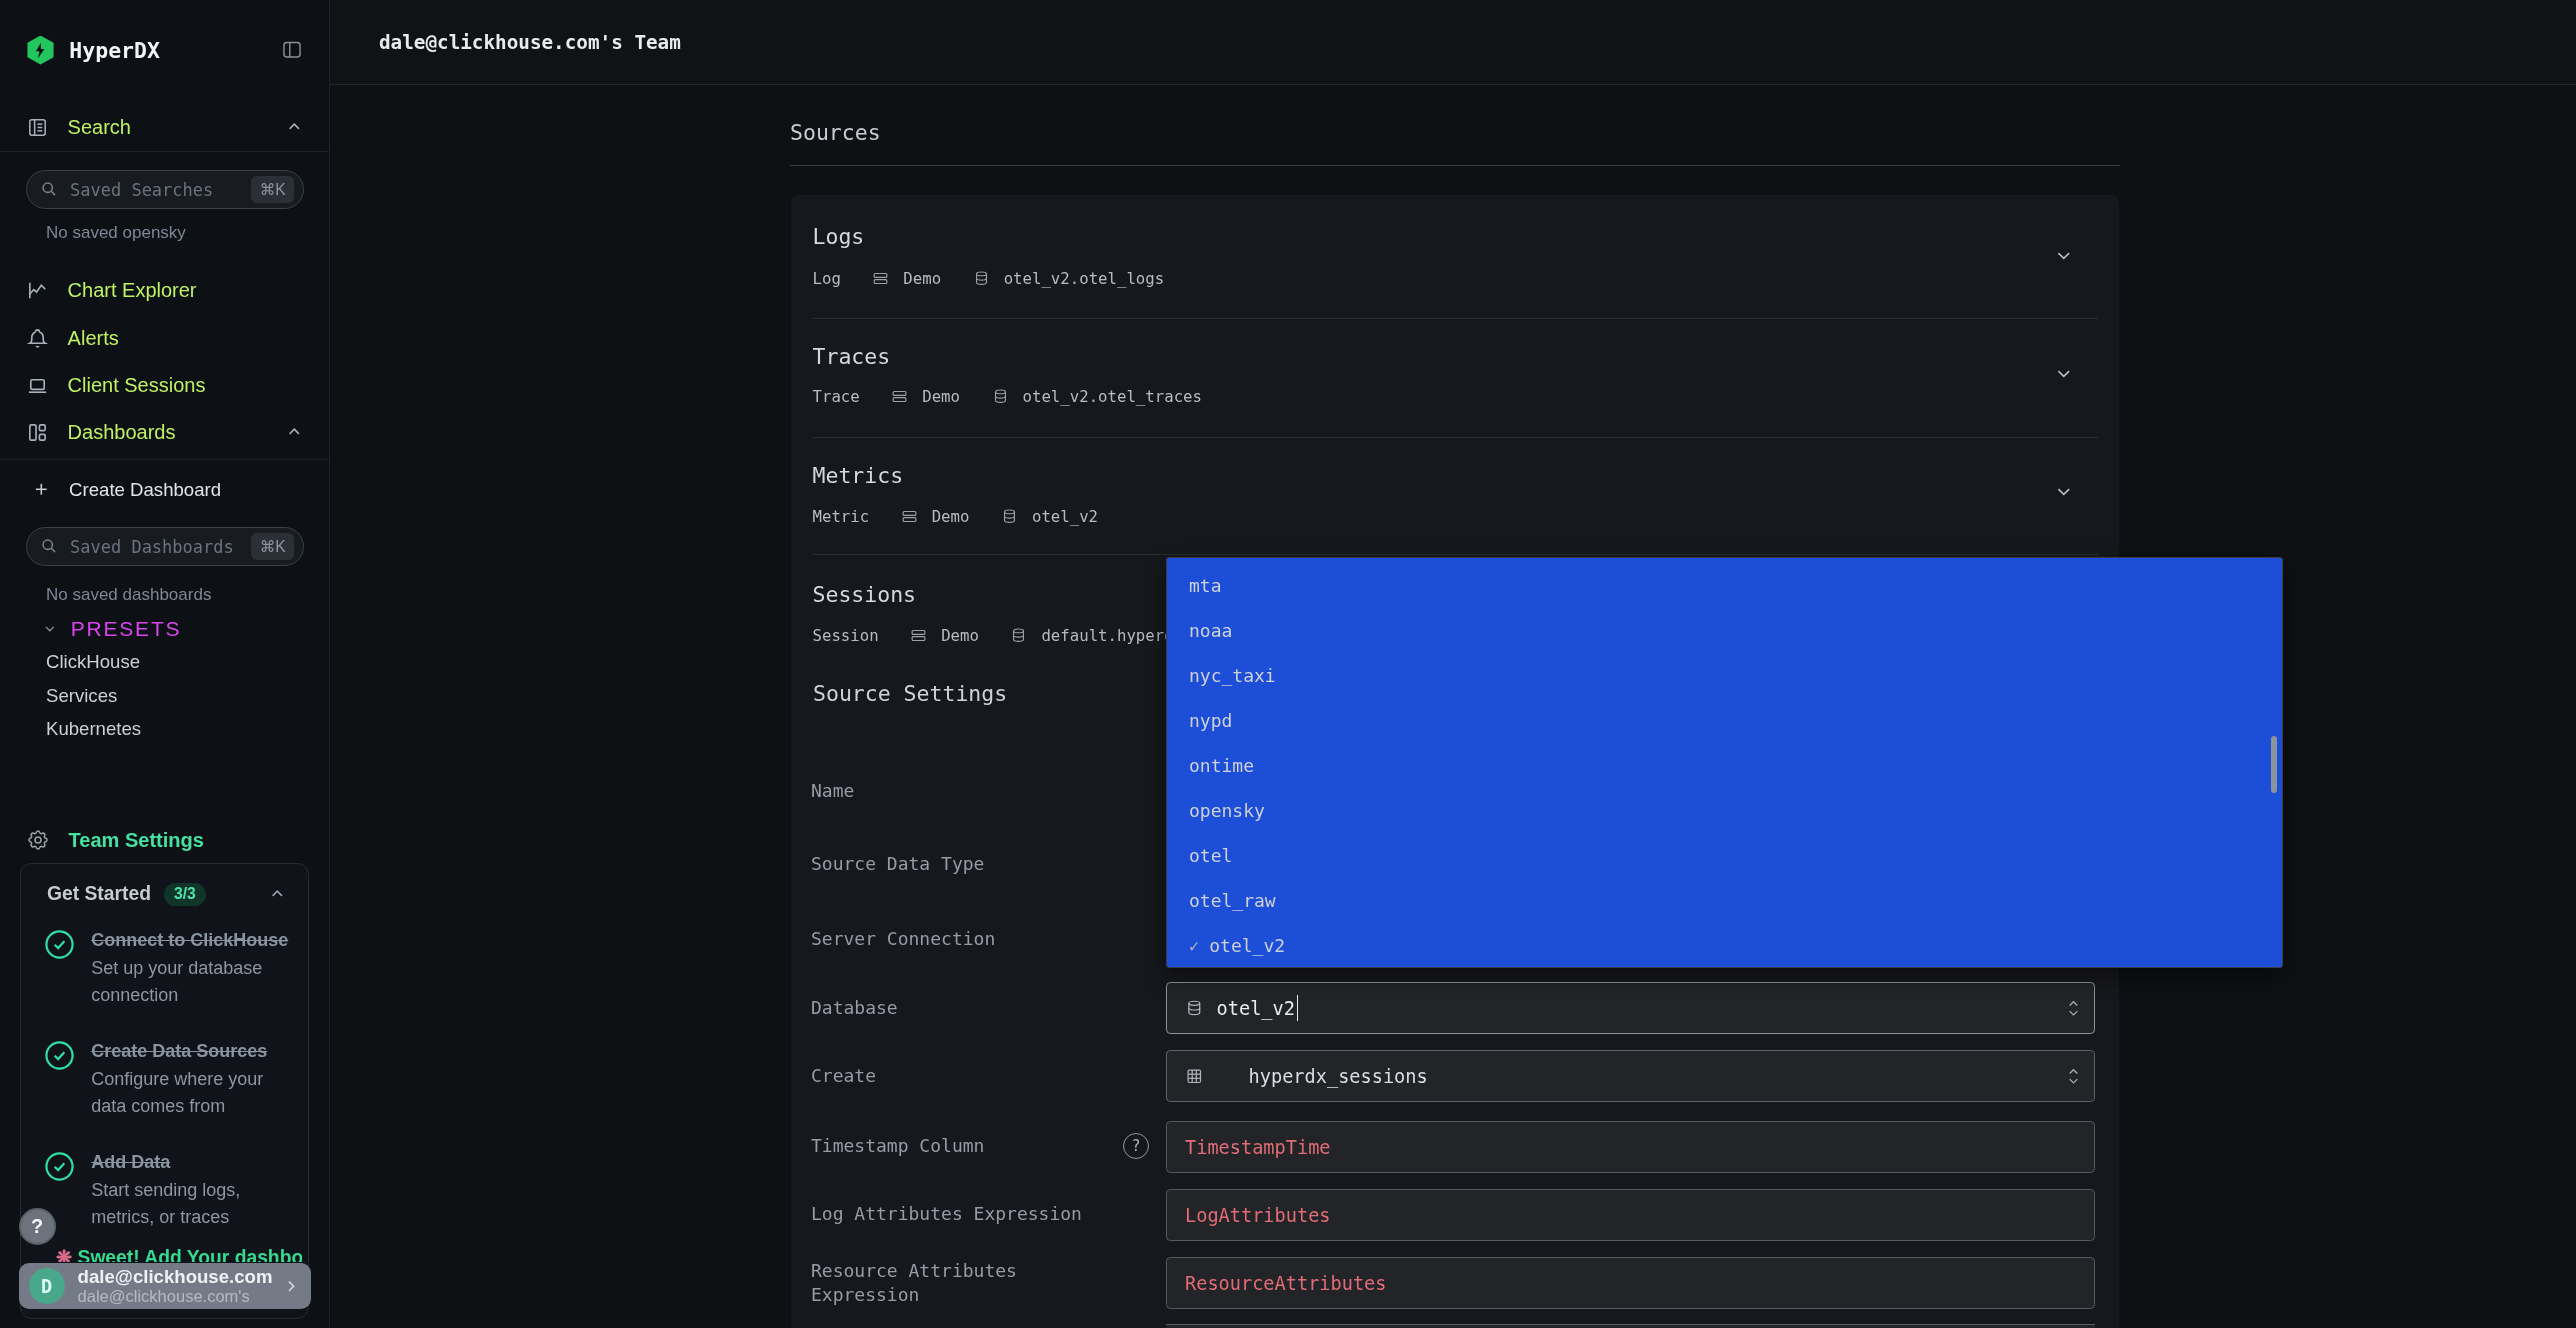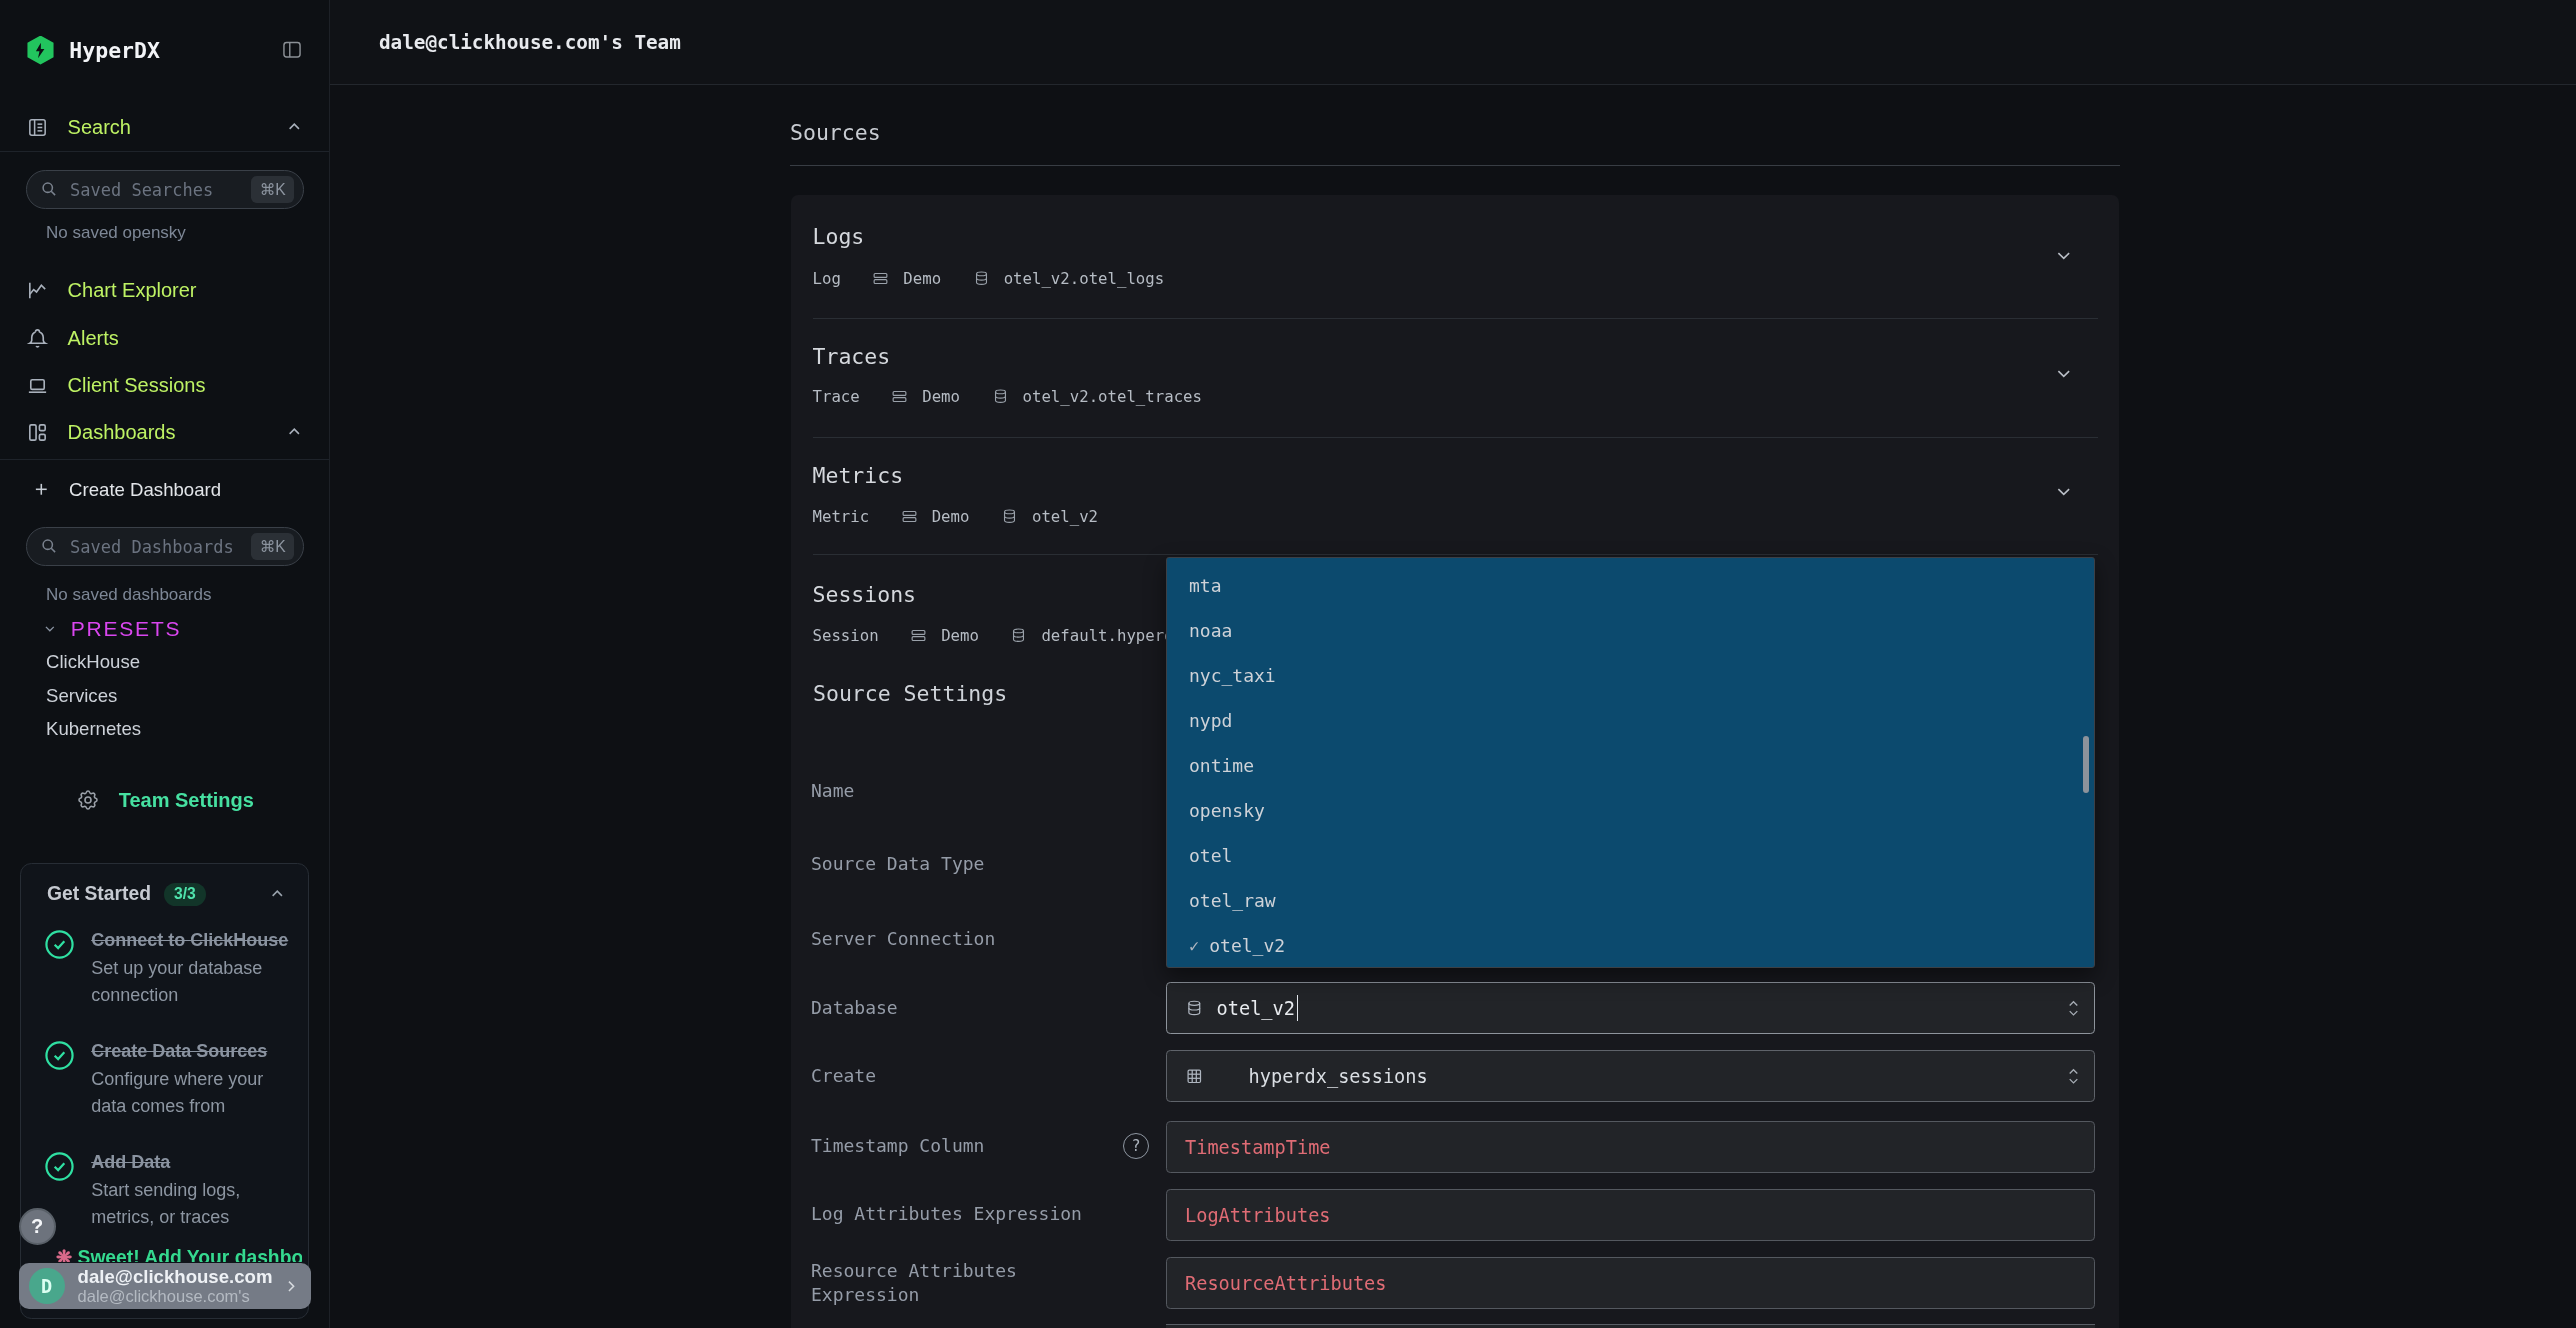--- a/index.html
+++ b/index.html
@@ -63,21 +63,21 @@
   .chev{position:absolute;left:1262px;color:#b9bec6;}
   .f-label{position:absolute;left:811px;width:308px;font-size:18px;color:#959ca8;line-height:24px;}
   .f-input{position:absolute;left:1166px;width:929px;height:52px;background:#222428;border-radius:4.3px;
            box-sizing:border-box;display:flex;align-items:center;padding:0 14.3px 0 18px;}
   .f-val{font-size:18.6px;}
   .updown{margin-left:auto;color:#a6acb4;display:flex;flex-direction:column;gap:1.4px;}
   .cursor{display:inline-block;width:1.4px;height:26px;background:#e3e7ec;margin-left:2.1px;vertical-align:middle;}
   .qmark{position:absolute;left:1123px;top:1133px;width:26px;height:26px;border:1.4px solid #8f97a2;
          border-radius:50%;box-sizing:border-box;color:#aeb5bf;font-size:15px;display:flex;
          align-items:center;justify-content:center;}
-  .dropdown{position:absolute;left:1166px;top:557px;width:929px;height:411px;background:#0c4a6e;
+  .dropdown{position:absolute;left:1166px;top:557px;width:1117px;height:411px;background:#1d4ed8;
             border:0.7px solid #3c4046;border-radius:2.9px;box-sizing:border-box;z-index:10;
             box-shadow:0 8.6px 21.5px rgba(0,0,0,.45);padding-top:5px;}
   .dd-item{height:45px;display:flex;align-items:center;padding-left:22px;font-size:18px;color:#ced2d8;gap:10px;}
   .dd-check{color:#aeb5bf;font-size:17px;}
   .dd-scroll{position:absolute;right:5px;top:178px;width:6.4px;height:57px;background:#8d939b;border-radius:3.6px;}
   .partial-input{position:absolute;left:1166px;top:1324px;width:929px;height:3.6px;background:#222428;
                  border-top:1.4px solid #5a5e66;box-sizing:border-box;}
   svg{display:block;}
 </style>
 </head>
@@ -215,21 +215,21 @@
             <polyline points="6,9 12,15 18,9"></polyline>
           </svg>
         </span>
       <span style="font-size:21px;letter-spacing:1.8px;color:#d946ef;">PRESETS</span>
     </div>
 
     <div class="preset-item" style="top:651px;">ClickHouse</div>
     <div class="preset-item" style="top:685px;">Services</div>
     <div class="preset-item" style="top:718px;">Kubernetes</div>
 
-    <div class="side-row" style="top:780px;width:278px;justify-content:center;">
+    <div class="side-row" style="top:820px;width:278px;">
       <span class="side-ico">
         <svg width="24" height="24" viewBox="0 0 24 24" fill="none" stroke="#9aa0a8" stroke-width="1.6">
           <path d="M10.325 4.317c.426-1.756 2.924-1.756 3.35 0a1.724 1.724 0 0 0 2.573 1.066c1.543-.94 3.31.826 2.37 2.37a1.724 1.724 0 0 0 1.065 2.572c1.756.426 1.756 2.924 0 3.35a1.724 1.724 0 0 0-1.066 2.573c.94 1.543-.826 3.31-2.37 2.37a1.724 1.724 0 0 0-2.572 1.065c-.426 1.756-2.924 1.756-3.35 0a1.724 1.724 0 0 0-2.573-1.066c-1.543.94-3.31-.826-2.37-2.37a1.724 1.724 0 0 0-1.065-2.572c-1.756-.426-1.756-2.924 0-3.35a1.724 1.724 0 0 0 1.066-2.573c-.94-1.543.826-3.31 2.37-2.37c1 .608 2.296.07 2.572-1.065z"></path>
           <circle cx="12" cy="12" r="3"></circle>
           </svg>
         </span>
       <span style="font-size:20px;font-weight:bold;color:#46e0a1;">Team Settings</span>
     </div>
 
     <div class="gs-card">

